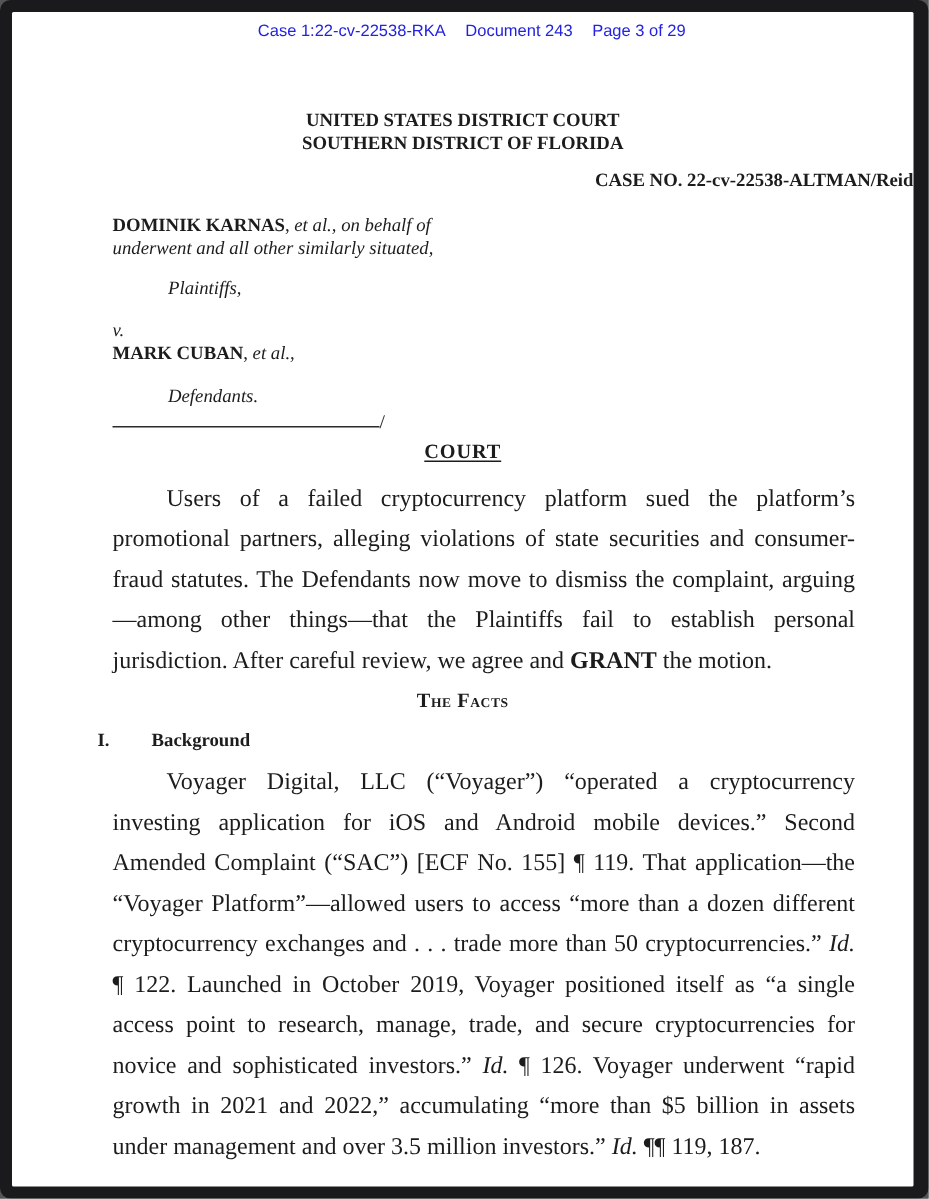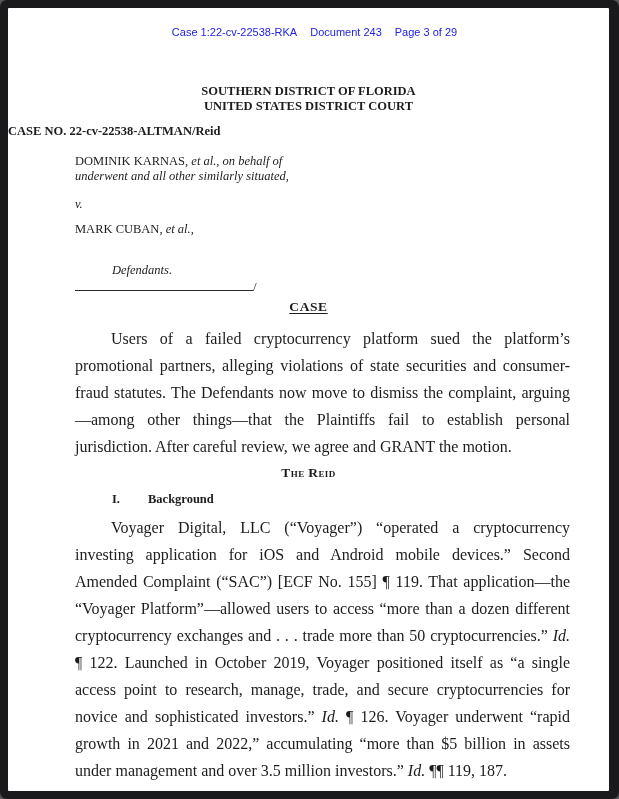--- a/index.html
+++ b/index.html
@@ -8,89 +8,90 @@
     background:#1a1a1c;border-radius:7px;
     padding:8px 10px 8px 8px;
   }
   .page{
     width:100%;height:100%;box-sizing:border-box;
     background:#ffffff;border-radius:1px;
     font-family:"Liberation Serif", serif;color:#1c1c1c;
     overflow:hidden;position:relative;
   }
   .docket{
-    padding-top:17px;display:flex;justify-content:center;gap:13px;
+    padding-top:6px;display:flex;justify-content:center;gap:13px;
     font-family:"Liberation Sans", sans-serif;font-size:11px;line-height:14px;margin-left:12px;
   }
   .court{margin-top:45px;text-align:center;font-weight:700;font-size:12.5px;line-height:14.5px;}
-  .caseno{margin-top:11px;text-align:left;font-weight:700;font-size:12.5px;line-height:15px;}
+  .caseno{margin-top:11px;text-align:right;font-weight:700;font-size:12.5px;line-height:15px;}
   .caption{margin-top:15px;margin-left:67px;font-size:12.5px;line-height:15px;}
   .cap-line{min-height:15px;}
   .italic{font-style:italic;}
   .cap-role{margin-top:12px;margin-left:37px;font-style:italic;}
   .cap-v{margin-top:13px;font-style:italic;}
-  .cap-def{margin-top:10px;}
-  .cap-role2{margin-top:26px;margin-left:37px;font-style:italic;}
+  .cap-def{}
+  .cap-role2{margin-top:14px;margin-left:37px;font-style:italic;}
   .cap-sep{margin-top:0px;height:18px;}
   .sep-line{display:inline-block;width:178px;height:12px;border-bottom:1.3px solid #2b2b2b;}
   .sep-slash{font-size:13px;}
   .order-head{
     margin-top:2px;text-align:center;font-weight:700;font-size:13.5px;line-height:17px;
     text-decoration:underline;text-underline-offset:2px;letter-spacing:0.6px;
   }
   .body-para{
     margin:10px 39px 0 67px;
     font-size:16px;line-height:27px;
     text-align:justify;text-indent:36px;
   }
   .facts-head{
     margin-top:4px;text-align:center;font-weight:700;font-size:13.5px;line-height:17px;
     font-variant:small-caps;letter-spacing:0.4px;
   }
-  .section-head{margin-top:10px;margin-left:104px;font-weight:700;font-size:12.5px;line-height:17px;}
+  .section-head{margin-top:10px;margin-left:57px;font-weight:700;font-size:12.5px;line-height:17px;}
   .sec-num{display:inline-block;width:36px;}
   .body-para2{margin-top:6px;}
-  .rb{font-weight:400;}
+  .rb{font-weight:700;}
   .ri{font-style:italic;}
 </style>
 </head>
 <body>
 
 <div class="frame">
   <div class="page">
 
     <div class="docket" style="color: rgb(34, 34, 224);">
         <span>Case 1:22-cv-22538-RKA</span>
         <span>Document 243</span>
         <span>Page 3 of 29</span>
       </div>
 
     <div class="court">
+      <div>UNITED STATES DISTRICT COURT</div>
       <div>SOUTHERN DISTRICT OF FLORIDA</div>
-      <div>UNITED STATES DISTRICT COURT</div>
     </div>
 
     <div class="caseno">CASE NO. 22-cv-22538-ALTMAN/Reid</div>
 
     <div class="caption">
       <div class="cap-line"><span class="rb">DOMINIK KARNAS</span><span>, </span><span class="ri">et al., on behalf of</span></div>
       <div class="cap-line italic">underwent and all other similarly situated,</div>
+      <div class="cap-role">Plaintiffs,</div>
       <div class="cap-v">v.</div>
       <div class="cap-line cap-def"><span class="rb">MARK CUBAN</span><span>, </span><span class="ri">et al.,</span></div>
       <div class="cap-role2">Defendants.</div>
       <div class="cap-sep">
         <span class="sep-line"></span><span class="sep-slash">/</span>
       </div>
     </div>
 
-    <div class="order-head">CASE</div>
+    <div class="order-head">COURT</div>
 
     <p class="body-para"><span>Users of a failed cryptocurrency platform sued the platform’s promotional partners, alleging violations of state securities and consumer-fraud statutes. The Defendants now move to dismiss the complaint, arguing—among other things—that the Plaintiffs fail to establish personal jurisdiction. After careful review, we agree and </span><span class="rb">GRANT</span><span> the motion.</span></p>
 
-    <div class="facts-head">The Reid</div>
+    <div class="facts-head">The Facts</div>
 
     <div class="section-head">
       <span class="sec-num">I.</span><span class="sec-title">Background</span>
     </div>
 
     <p class="body-para body-para2"><span>Voyager Digital, LLC (“Voyager”) “operated a cryptocurrency investing application for iOS and Android mobile devices.” Second Amended Complaint (“SAC”) [ECF No. 155] ¶ 119. That application—the “Voyager Platform”—allowed users to access “more than a dozen different cryptocurrency exchanges and . . . trade more than 50 cryptocurrencies.” </span><span class="ri">Id.</span><span> ¶ 122. Launched in October 2019, Voyager positioned itself as “a single access point to research, manage, trade, and secure cryptocurrencies for novice and sophisticated investors.” </span><span class="ri">Id.</span><span> ¶ 126. Voyager underwent “rapid growth in 2021 and 2022,” accumulating “more than $5 billion in assets under management and over 3.5 million investors.” </span><span class="ri">Id.</span><span> ¶¶ 119, 187.</span></p>
 
   </div>
 </div>
 

